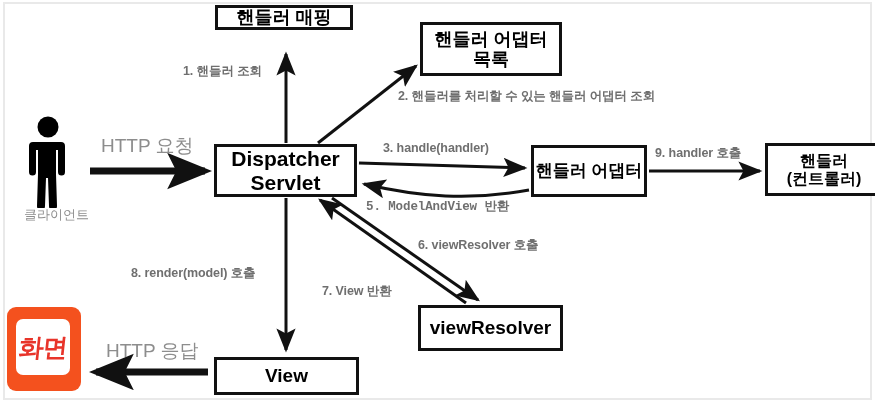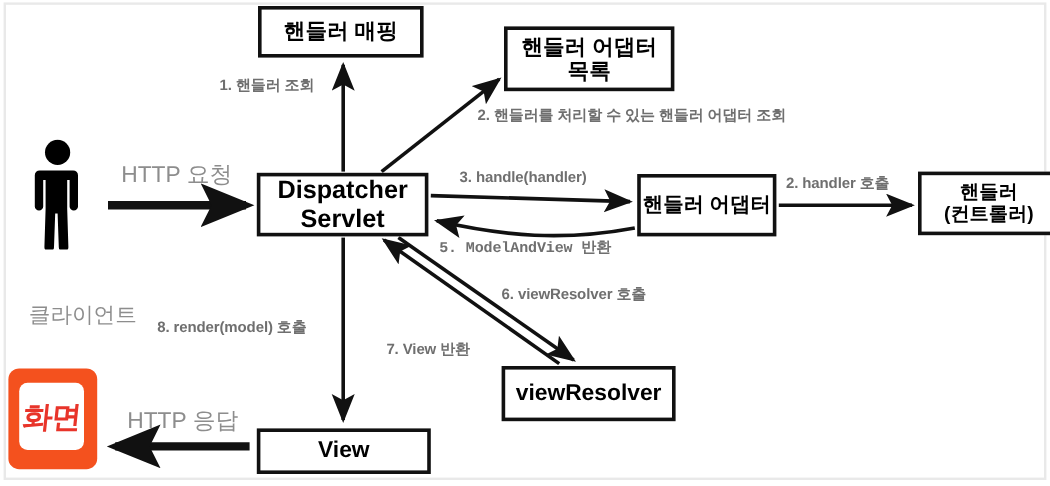--- a/index.html
+++ b/index.html
@@ -54,23 +54,22 @@
   .io-label {
     position: absolute;
     color: #8d8d8d;
     font-weight: normal;
     font-size: 19px;
     white-space: nowrap;
   }
   .caption-label {
     position: absolute;
     color: #8d8d8d;
-    font-size: 18px;
+    font-size: 13px;
     white-space: nowrap;
-    margin-top: 44px;
   }
 
   svg.arrows {
     position: absolute;
     left: 0;
     top: 0;
     width: 875px;
     height: 405px;
     overflow: visible;
   }
@@ -171,21 +170,21 @@
   </div>
   <div class="caption-label" style="left:24px; top:206px;">클라이언트</div>
 
   <div class="screen-icon">
     <div class="outer"></div>
     <div class="inner">
       <div class="glyph">화면</div>
     </div>
   </div>
 
-  <div class="node-box" style="left:215px; top:5px; width:138px; height:43px; font-size:18px;">핸들러 매핑</div>
+  <div class="node-box" style="left:215px; top:5px; width:138px; height:25px; font-size:18px;">핸들러 매핑</div>
 
   <div class="node-box" style="left:420px; top:22px; width:142px; height:54px; font-size:18px;">핸들러 어댑터
 목록</div>
 
   <div class="node-box" style="left:214px; top:144px; width:143px; height:53px; font-size:21px;">Dispatcher
 Servlet</div>
 
   <div class="node-box" style="left:531px; top:145px; width:116px; height:52px; font-size:17px;">핸들러 어댑터</div>
 
   <div class="node-box" style="left:765px; top:143px; width:118px; height:53px; font-size:16px;">핸들러
@@ -197,21 +196,21 @@
 
   <div class="io-label" style="left:101px; top:133px;">HTTP 요청</div>
   <div class="io-label" style="left:106px; top:338px;">HTTP 응답</div>
 
   <div class="edge-label" style="left:183px; top:63px;">1. 핸들러 조회</div>
 
   <div class="edge-label" style="left:398px; top:88px;">2. 핸들러를 처리할 수 있는 핸들러 어댑터 조회</div>
 
   <div class="edge-label" style="left:383px; top:141px;">3. handle(handler)</div>
 
-  <div class="edge-label" style="left:655px; top:145px;">2. handler 호출</div>
+  <div class="edge-label" style="left:655px; top:145px;">9. handler 호출</div>
 
   <div class="edge-label" style="left:366px; top:198px;font-family:Liberation Mono, monospace;">5. ModelAndView 반환</div>
 
   <div class="edge-label" style="left:418px; top:237px;">6. viewResolver 호출</div>
 
   <div class="edge-label" style="left:322px; top:283px;">7. View 반환</div>
 
   <div class="edge-label" style="left:131px; top:265px;">8. render(model) 호출</div>
 
 </div>

